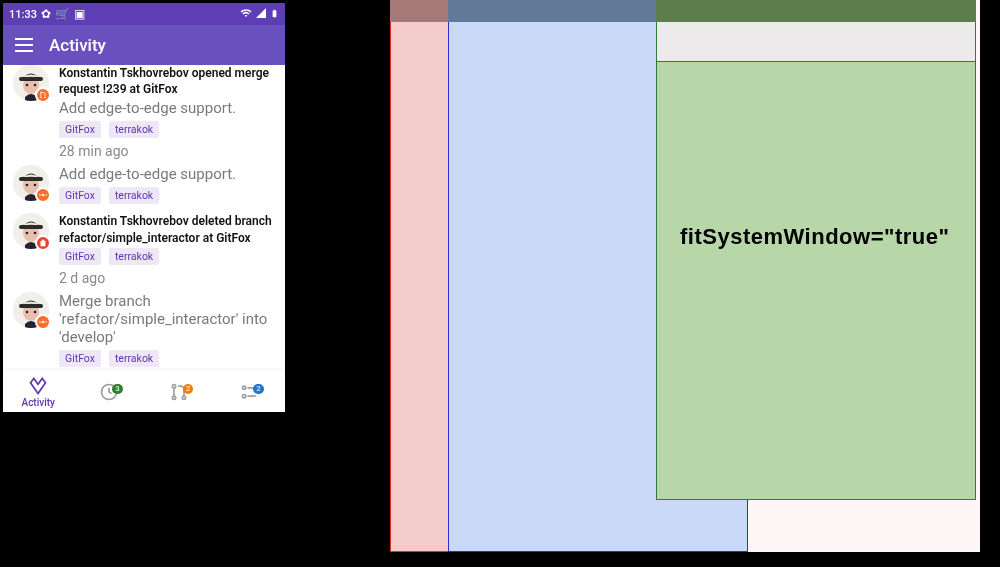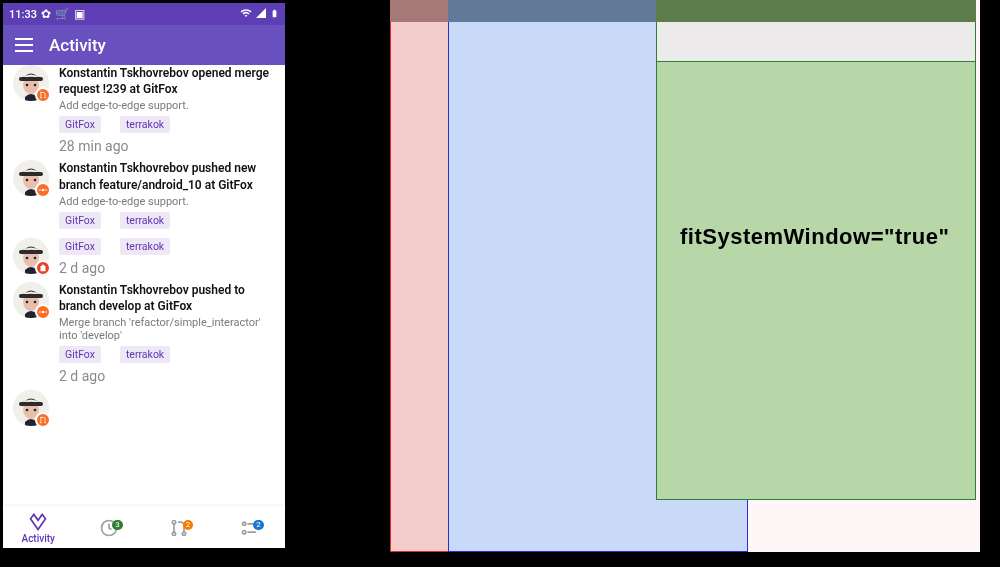--- a/index.html
+++ b/index.html
@@ -3,21 +3,21 @@
 <meta charset="utf-8">
 <style>
   * { box-sizing: border-box; margin: 0; padding: 0; }
   html, body { width: 1000px; height: 567px; background: #000; font-family: Roboto, Arial, sans-serif; overflow: hidden; }
   .stage { position: relative; width: 1000px; height: 567px; }
 
   
   .phone {
     position: absolute;
     left: 3px; top: 3px;
-    width: 282px; height: 545px;
+    width: 282px; height: 409px;
     background: #fff;
     display: flex; flex-direction: column;
     overflow: hidden;
   }
   .status-bar {
     height: 22px; background: #5d3eb4; color: #fff;
     display: flex; align-items: center; justify-content: space-between;
     padding: 0 6px; font-size: 11px; font-weight: 500;
   }
   .status-left { display: flex; align-items: center; gap: 4px; }
@@ -37,22 +37,22 @@
   .avatar-wrap { position: relative; width: 36px; height: 36px; flex-shrink: 0; }
   .avatar { width: 36px; height: 36px; border-radius: 50%; background:#f0efe9; position:relative; overflow:hidden; }
   .avatar svg { width:100%; height:100%; }
   .av-badge { position:absolute; right:-2px; bottom:-2px; width:16px; height:16px; border-radius:50%; display:flex; align-items:center; justify-content:center; border:2px solid #fff; }
   .av-badge svg { width:10px; height:10px; fill:#fff; }
   .badge-orange { background:#fc6d26; }
   .badge-red { background:#e24329; }
 
   .item-body { flex: 1; font-size: 12px; color:#222; }
   .item-title { font-weight: 600; line-height:1.35; color:#111; margin-bottom:2px; }
-  .item-desc { color:#7a7a7a; font-size:11px; margin-bottom:4px; }
-  .tags { display:flex; gap:19px; margin-bottom:3px; }
+  .item-desc { color:#7a7a7a; font-size:15px; margin-bottom:4px; }
+  .tags { display:flex; gap:8px; margin-bottom:3px; }
   .tag { background:#ede7f6; color:#5e35b1; font-size:10.5px; padding:2px 6px; border-radius:2px; }
   .item-time { color:#8a8a8a; font-size:14px; padding-top:2px; }
 
   .bottom-nav {
     height: 42px; background:#fff; border-top:1px solid #fff;
     display:flex; align-items:center; justify-content:space-around;
     box-shadow: 0 -1px 3px rgba(0,0,0,0.06);
   }
   .bn-item { flex:1; display:flex; flex-direction:column; align-items:center; justify-content:center; gap:1px; position:relative; cursor:pointer;}
   .bn-item svg { width:20px; height:20px; }
@@ -193,21 +193,20 @@
     <path d="M12 32 Q18 26 24 32 L24 36 L12 36 Z" fill="#223"></path>
   </svg></div>
       <div class="av-badge badge-orange">
               <svg viewBox="0 0 24 24">
                 <circle cx="12" cy="12" r="3"></circle>
                 <path d="M2 12h6M16 12h6" stroke="#fff" stroke-width="2"></path>
               </svg>
             </div>
     </div>
     <div class="item-body">
-            <div class="item-title">Konstantin Tskhovrebov pushed new branch feature/android_10 at GitFox</div>
             <div class="item-desc">Add edge-to-edge support.</div>
             <div class="tags">
               <span class="tag">GitFox</span>
               <span class="tag">terrakok</span>
             </div>
           </div>
         </div>
         <div class="item">
     <div class="avatar-wrap">
       <div class="avatar"><svg viewBox="0 0 36 36">
@@ -219,20 +218,21 @@
                 <circle cx="22" cy="20" r="1.3" fill="#222"></circle>
     <path d="M12 32 Q18 26 24 32 L24 36 L12 36 Z" fill="#223"></path>
   </svg></div>
       <div class="av-badge badge-red">
               <svg viewBox="0 0 24 24">
                 <path d="M6 7h12v13H6zM9 4h6v3H9z"></path>
               </svg>
             </div>
     </div>
     <div class="item-body">
+            <div class="item-title">Konstantin Tskhovrebov deleted branch refactor/simple_interactor at GitFox</div>
             <div class="tags">
               <span class="tag">GitFox</span>
               <span class="tag">terrakok</span>
             </div>
             <div class="item-time">2 d ago</div>
           </div>
         </div>
         <div class="item">
     <div class="avatar-wrap">
       <div class="avatar"><svg viewBox="0 0 36 36">
@@ -245,21 +245,20 @@
     <path d="M12 32 Q18 26 24 32 L24 36 L12 36 Z" fill="#223"></path>
   </svg></div>
       <div class="av-badge badge-orange">
               <svg viewBox="0 0 24 24">
                 <circle cx="12" cy="12" r="3"></circle>
                 <path d="M2 12h6M16 12h6" stroke="#fff" stroke-width="2"></path>
               </svg>
             </div>
     </div>
     <div class="item-body">
-            <div class="item-title">Konstantin Tskhovrebov pushed to branch develop at GitFox</div>
             <div class="item-desc">Merge branch 'refactor/simple_interactor' into 'develop'</div>
             <div class="tags">
               <span class="tag">GitFox</span>
               <span class="tag">terrakok</span>
             </div>
             <div class="item-time">2 d ago</div>
           </div>
         </div>
         <div class="item">
     <div class="avatar-wrap">

